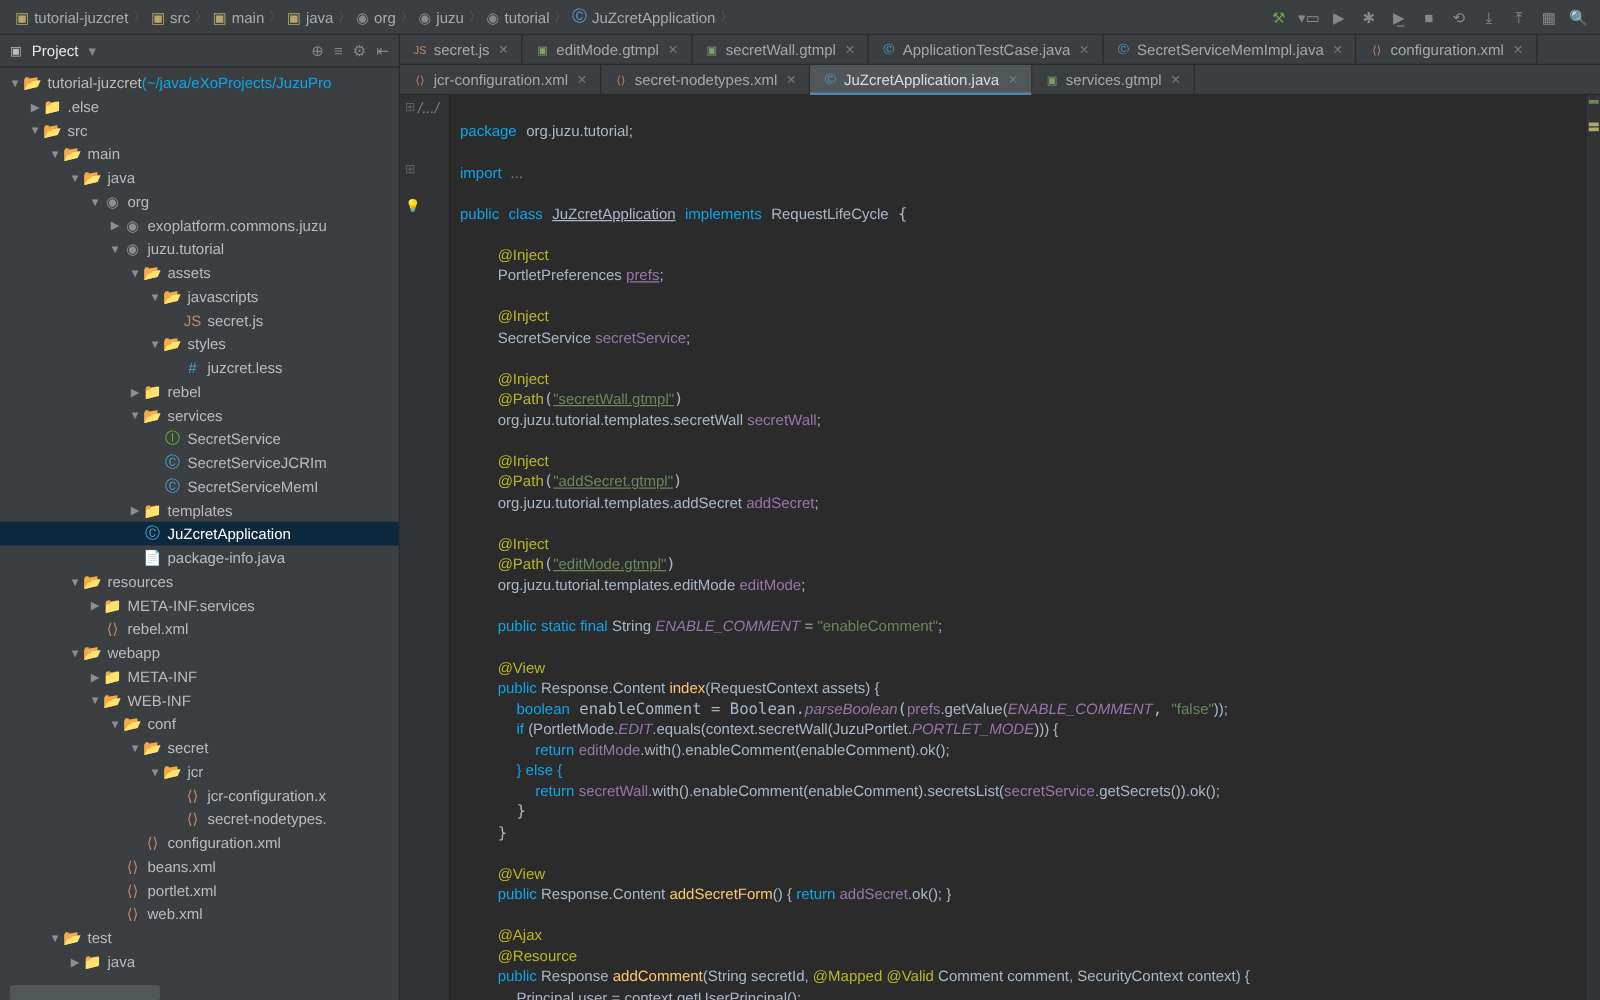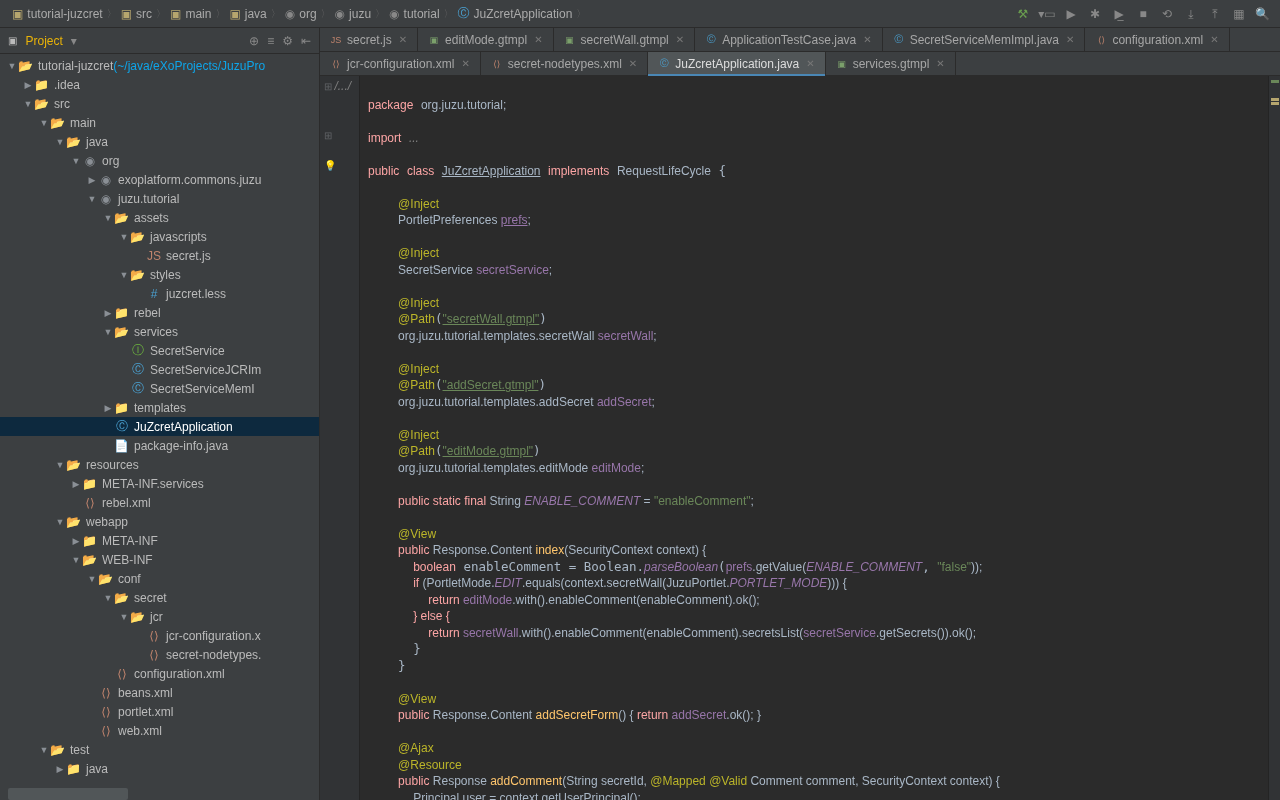--- a/index.html
+++ b/index.html
@@ -9,21 +9,21 @@
 .breadcrumb-bar { height:28px; background:#3c3f41; border-bottom:1px solid #2b2b2b; display:flex; align-items:center; padding:0 8px; }
 .bc-item { display:flex; align-items:center; gap:4px; padding:0 4px; color:#aaa; }
 .bc-sep { color:#666; font-size:10px; }
 .tb-right { margin-left:auto; display:flex; gap:6px; align-items:center; }
 .tb-btn { width:18px; height:18px; display:flex; align-items:center; justify-content:center; color:#888; }
 
 
 .main { display:flex; height:calc(100% - 28px); }
 .sidebar { width:320px; background:#3c3f41; border-right:1px solid #2b2b2b; display:flex; flex-direction:column; }
 .side-header { height:26px; display:flex; align-items:center; padding:0 8px; gap:8px; border-bottom:1px solid #2b2b2b; }
-.side-header .title { color:#eab308; }
+.side-header .title { color:#e5e5e5; }
 .side-header .actions { margin-left:auto; display:flex; gap:8px; color:#888; }
 
 .tree { flex:1; overflow:auto; padding:2px 0 8px 0; }
 .tree-row { display:flex; align-items:center; height:19px; padding-left:4px; color:#bbb; white-space:nowrap; }
 .tree-row.sel { background:#0d293e; color:#fff; }
 .tree-row .arrow { width:12px; text-align:center; color:#8a8f95; font-size:9px; }
 .tree-row .icon { width:16px; display:inline-flex; justify-content:center; margin-right:4px; }
 .folder-icon { color:#b6a66e; }
 .java-icon { color:#4aa0d0; }
 .pkg-icon { color:#888; }
@@ -40,21 +40,21 @@
 .tab.active::after { content:""; position:absolute; bottom:-1px; left:0; right:0; height:2px; background:#4a87b5; }
 .tab .ticon { width:12px; height:12px; display:inline-flex; align-items:center; justify-content:center; border-radius:2px; font-size:9px; }
 
 .editor { flex:1; display:flex; overflow:hidden; }
 .gutter { width:40px; background:#313335; border-right:1px solid #242424; }
 .gutter-mark { height:16px; padding-left:4px; color:#606366; font-size:10px; display:flex; align-items:center; gap:2px; }
 .code { flex:1; padding:4px 0 0 8px; font-family:Menlo,Consolas,monospace; font-size:12.5px; line-height:16.5px; color:#a9b7c6; overflow:auto; white-space:pre; }
 .right-gutter { width:12px; background:#313335; border-left:1px solid #242424; position:relative; }
 .right-mark { position:absolute; left:2px; width:8px; height:3px; }
 
-.kw { color:#fca5a5;text-align:right; }
+.kw { color:#0ea5e9;text-align:right; }
 .ann { color:#bbb529; }
 .str { color:#6a8759; }
 .ul { text-decoration:underline; }
 .fld { color:#9876aa; }
 .stat { color:#9876aa; font-style:italic; }
 .mtd { color:#ffc66d; }
 .cmt { color:#808080; font-style:italic; }
 
 .small-icon { font-size:10px; }
 </style>
@@ -134,21 +134,21 @@
     <div class="tree" id="tree">
         <div class="tree-row" style="padding-left: 6px;">
           <span class="arrow">▼</span>
           <span class="icon" style="color: rgb(182, 166, 110);">📂</span>
           <span>tutorial-juzcret</span>
           <span class="muted"> (~/java/eXoProjects/JuzuPro</span>
         </div>
         <div class="tree-row" style="padding-left: 22px;">
           <span class="arrow">▶</span>
           <span class="icon" style="color: rgb(182, 166, 110);">📁</span>
-          <span>.idea</span>
+          <span>.else</span>
         </div>
         <div class="tree-row" style="padding-left: 22px;">
           <span class="arrow">▼</span>
           <span class="icon" style="color: rgb(182, 166, 110);">📂</span>
           <span>src</span>
         </div>
         <div class="tree-row" style="padding-left: 38px;">
           <span class="arrow">▼</span>
           <span class="icon" style="color: rgb(182, 166, 110);">📂</span>
           <span>main</span>
@@ -411,21 +411,21 @@
     <span class="ann">@Path</span>(<span class="str ul">"addSecret.gtmpl"</span>)
     <span>org.juzu.tutorial.templates.</span><span>addSecret </span><span class="fld">addSecret</span><span>;</span>
 
     <span class="ann">@Inject</span>
     <span class="ann">@Path</span>(<span class="str ul">"editMode.gtmpl"</span>)
     <span>org.juzu.tutorial.templates.</span><span>editMode </span><span class="fld">editMode</span><span>;</span>
 
     <span class="kw">public static final </span><span>String </span><span class="stat">ENABLE_COMMENT</span><span> = </span><span class="str">"enableComment"</span><span>;</span>
 
     <span class="ann">@View</span>
-    <span class="kw">public </span><span>Response.Content </span><span class="mtd">index</span><span>(SecurityContext context) {</span>
+    <span class="kw">public </span><span>Response.Content </span><span class="mtd">index</span><span>(RequestContext assets) {</span>
       <span class="kw">boolean</span> enableComment = Boolean.<span class="stat">parseBoolean</span>(<span class="fld">prefs</span><span>.getValue(</span><span class="stat">ENABLE_COMMENT</span>, <span class="str">"false"</span><span>));</span>
       <span class="kw">if </span><span>(PortletMode.</span><span class="stat">EDIT</span><span>.equals(context.secretWall(JuzuPortlet.</span><span class="stat">PORTLET_MODE</span><span>))) {</span>
         <span class="kw">return </span><span class="fld">editMode</span><span>.with().enableComment(enableComment).ok();</span>
       <span class="kw">} else {</span>
         <span class="kw">return </span><span class="fld">secretWall</span><span>.with().enableComment(enableComment).secretsList(</span><span class="fld">secretService</span><span>.getSecrets()).ok();</span>
       }
     }
 
     <span class="ann">@View</span>
     <span class="kw">public </span><span>Response.Content </span><span class="mtd">addSecretForm</span><span>() { </span><span class="kw">return </span><span class="fld">addSecret</span><span>.ok(); }</span>

